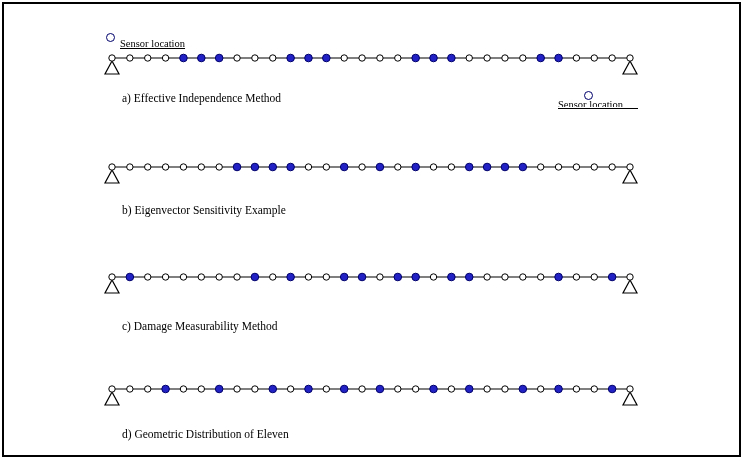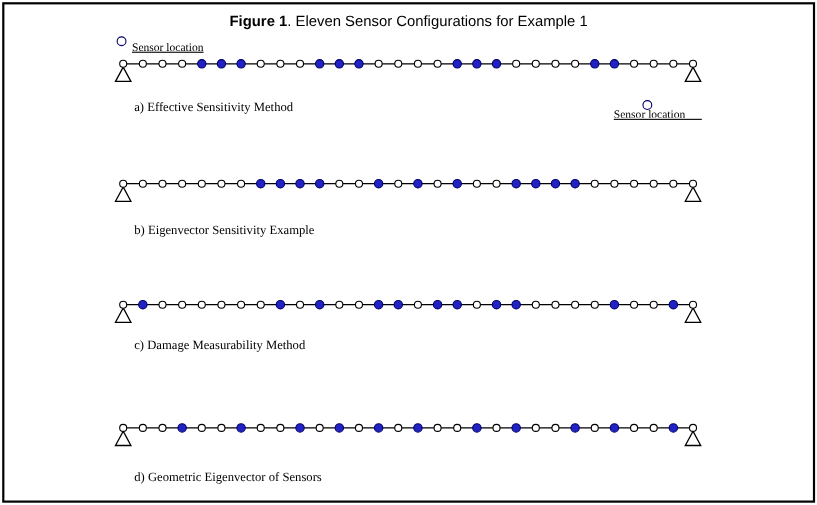--- a/index.html
+++ b/index.html
@@ -18,21 +18,20 @@
   .legend-underline{position:absolute;left:558px;top:108px;width:80px;border-top:1.5px solid #000;}
   .row-label{position:absolute;left:122px;font-size:11.5px;white-space:nowrap;}
   svg{position:absolute;left:0;top:0;}
 </style>
 </head>
 <body>
 
 <div class="page">
   <div class="frame"></div>
 
-  <div class="title"><b>Figure 1</b><span>. Eleven Sensor Configurations for Example 1</span></div>
 
   <span class="legend-dot l1"></span>
   <div class="legend">Sensor location</div>
 
   <span class="legend-dot l2"></span>
   <div class="legend-clip">Sensor location</div>
   <div class="legend-underline"></div>
 
   <svg id="beams" width="743" height="459">
       <line x1="112" y1="58" x2="630" y2="58" stroke="#000000" stroke-width="1.2"></line>
@@ -162,18 +161,18 @@
       <circle cx="504.9655172413793" cy="389" r="3.2" fill="#ffffff" stroke="#000000" stroke-width="1"></circle>
       <circle cx="522.8275862068965" cy="389" r="3.8" fill="#2222c4" stroke="#00006b" stroke-width="1"></circle>
       <circle cx="540.6896551724138" cy="389" r="3.2" fill="#ffffff" stroke="#000000" stroke-width="1"></circle>
       <circle cx="558.551724137931" cy="389" r="3.8" fill="#2222c4" stroke="#00006b" stroke-width="1"></circle>
       <circle cx="576.4137931034484" cy="389" r="3.2" fill="#ffffff" stroke="#000000" stroke-width="1"></circle>
       <circle cx="594.2758620689656" cy="389" r="3.2" fill="#ffffff" stroke="#000000" stroke-width="1"></circle>
       <circle cx="612.1379310344828" cy="389" r="3.8" fill="#2222c4" stroke="#00006b" stroke-width="1"></circle>
       <circle cx="630" cy="389" r="3.2" fill="#ffffff" stroke="#000000" stroke-width="1"></circle>
     </svg>
   <div id="labels">
-      <div class="row-label" style="top: 92px;">a) Effective Sensitivity Method</div>
+      <div class="row-label" style="top: 92px;">a) Effective Independence Method</div>
       <div class="row-label" style="top: 204px;">b) Eigenvector Sensitivity Example</div>
-      <div class="row-label" style="top: 308px;">c) Damage Measurability Method</div>
-      <div class="row-label" style="top: 428px;">d) Geometric Eigenvector of Sensors</div>
+      <div class="row-label" style="top: 320px;">c) Damage Measurability Method</div>
+      <div class="row-label" style="top: 428px;">d) Geometric Distribution of Eleven</div>
     </div>
 </div>
 
 </body></html>

